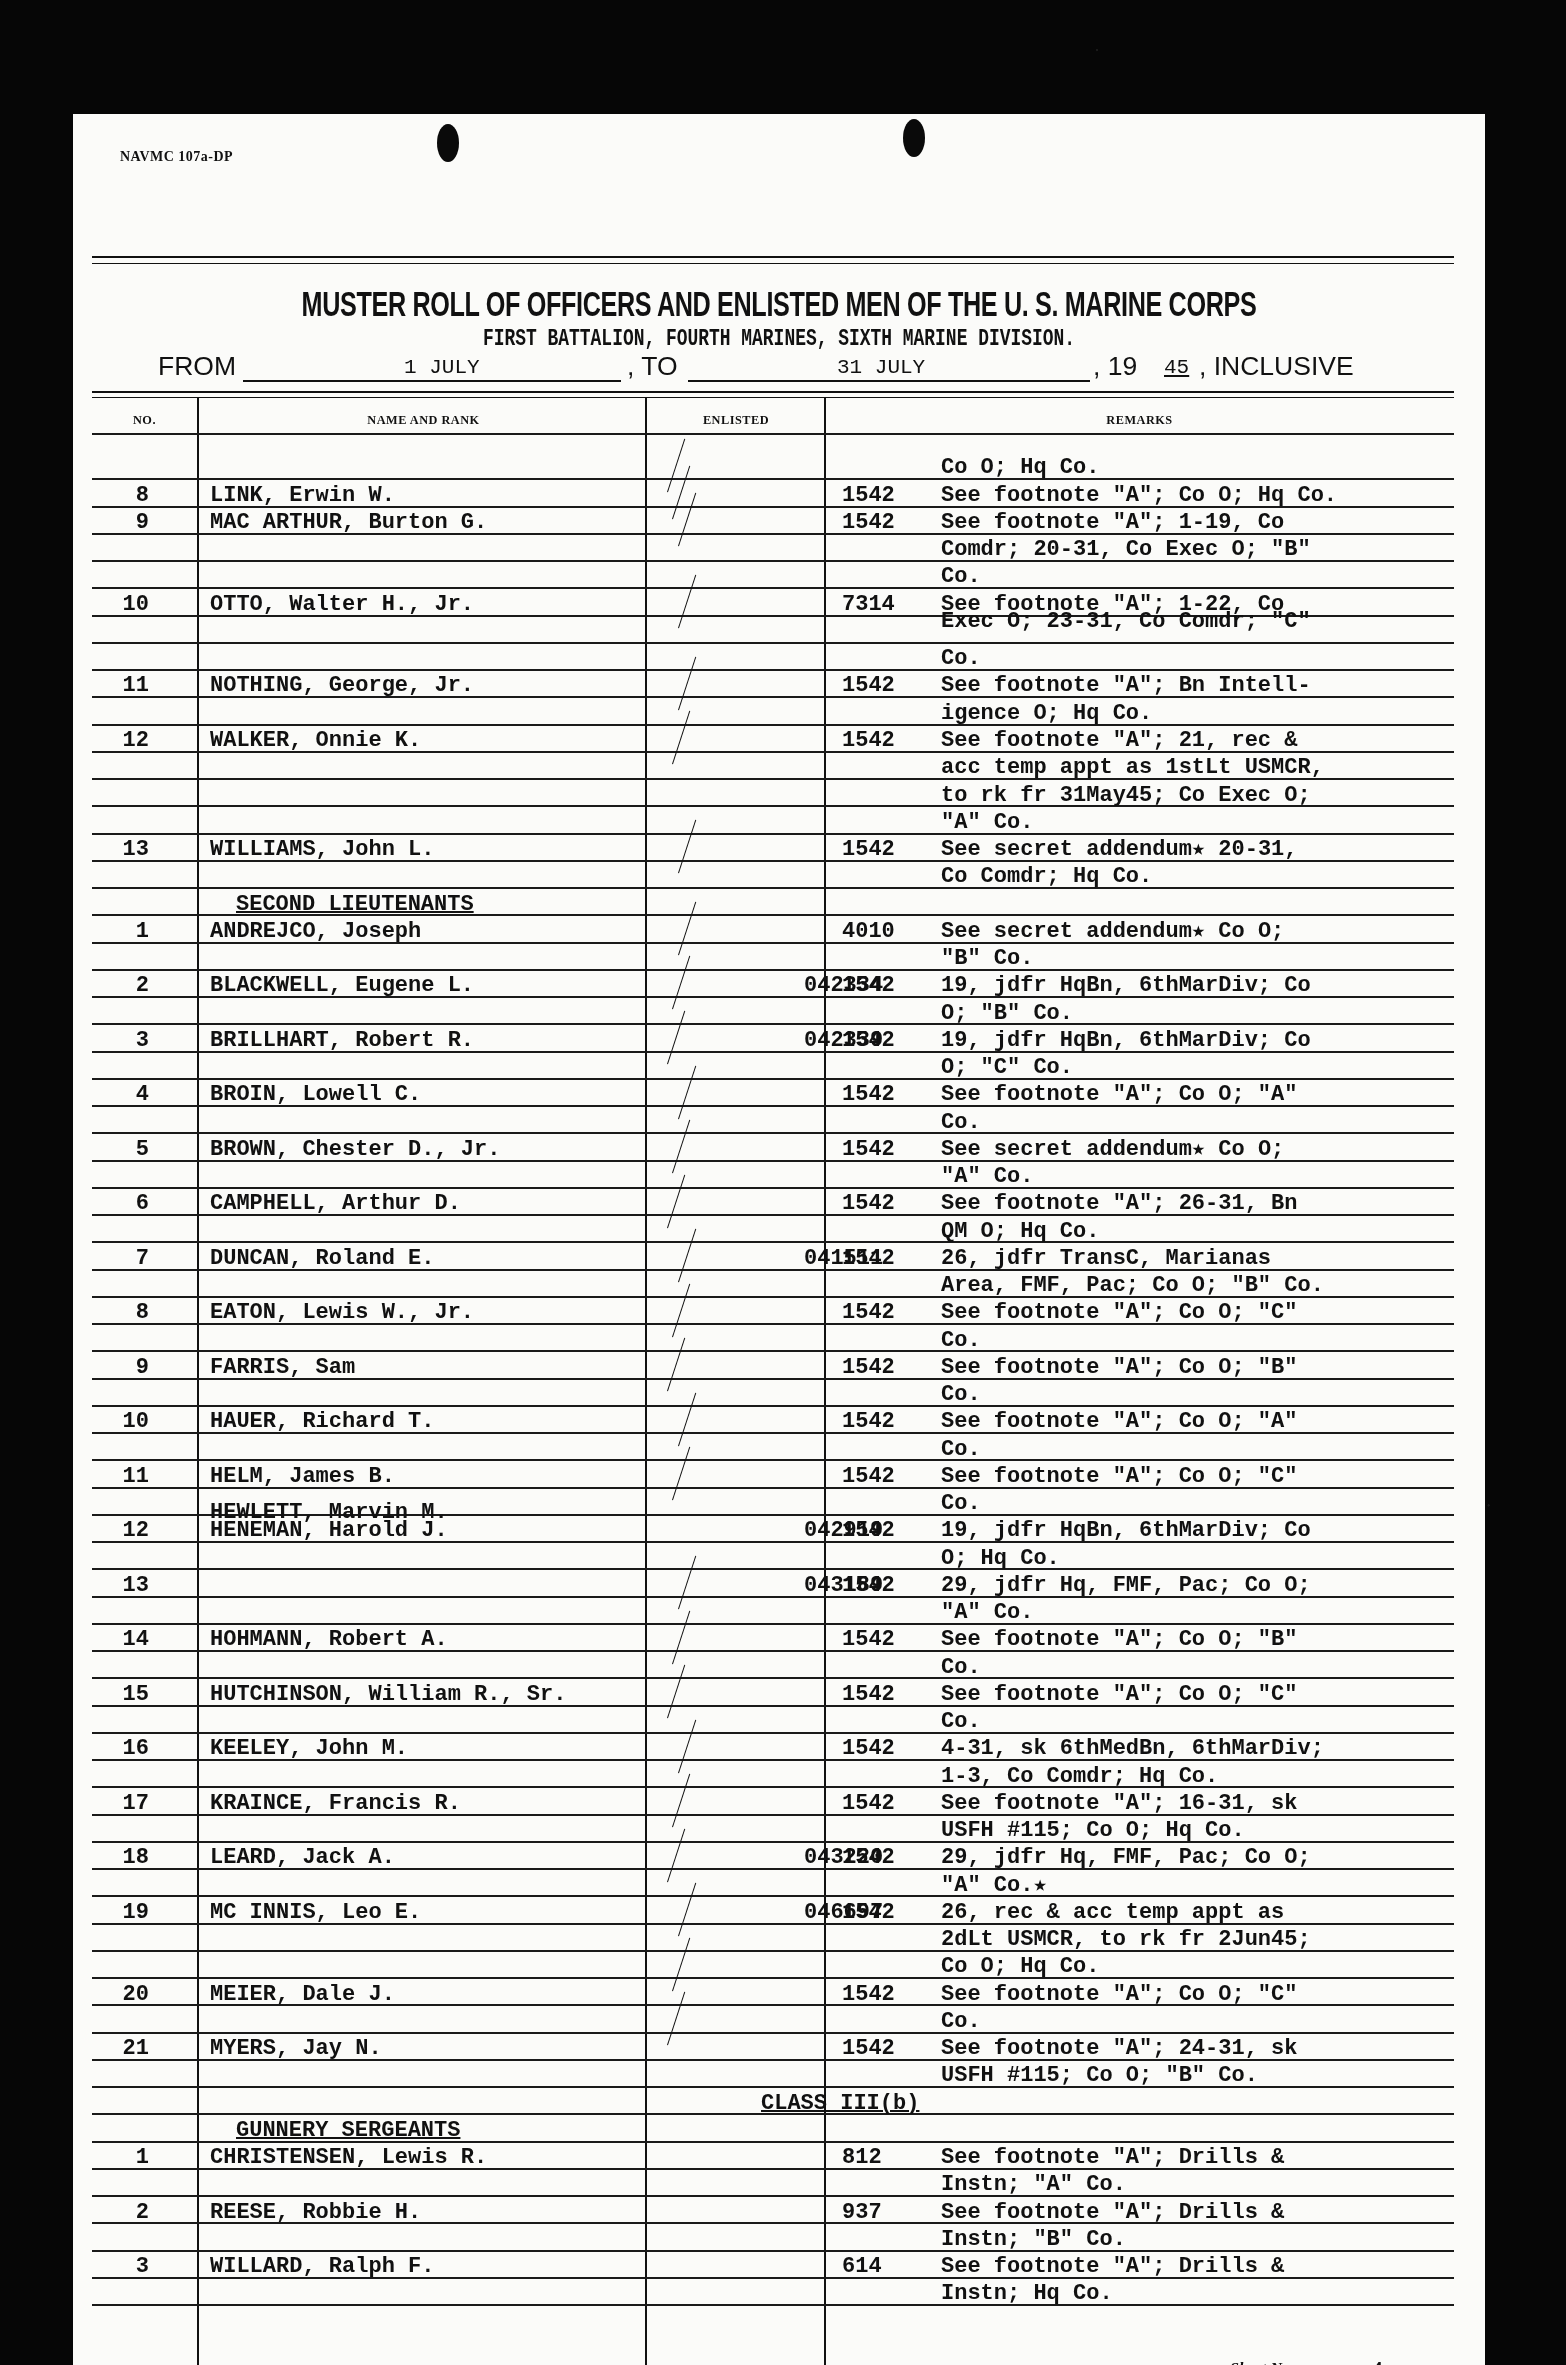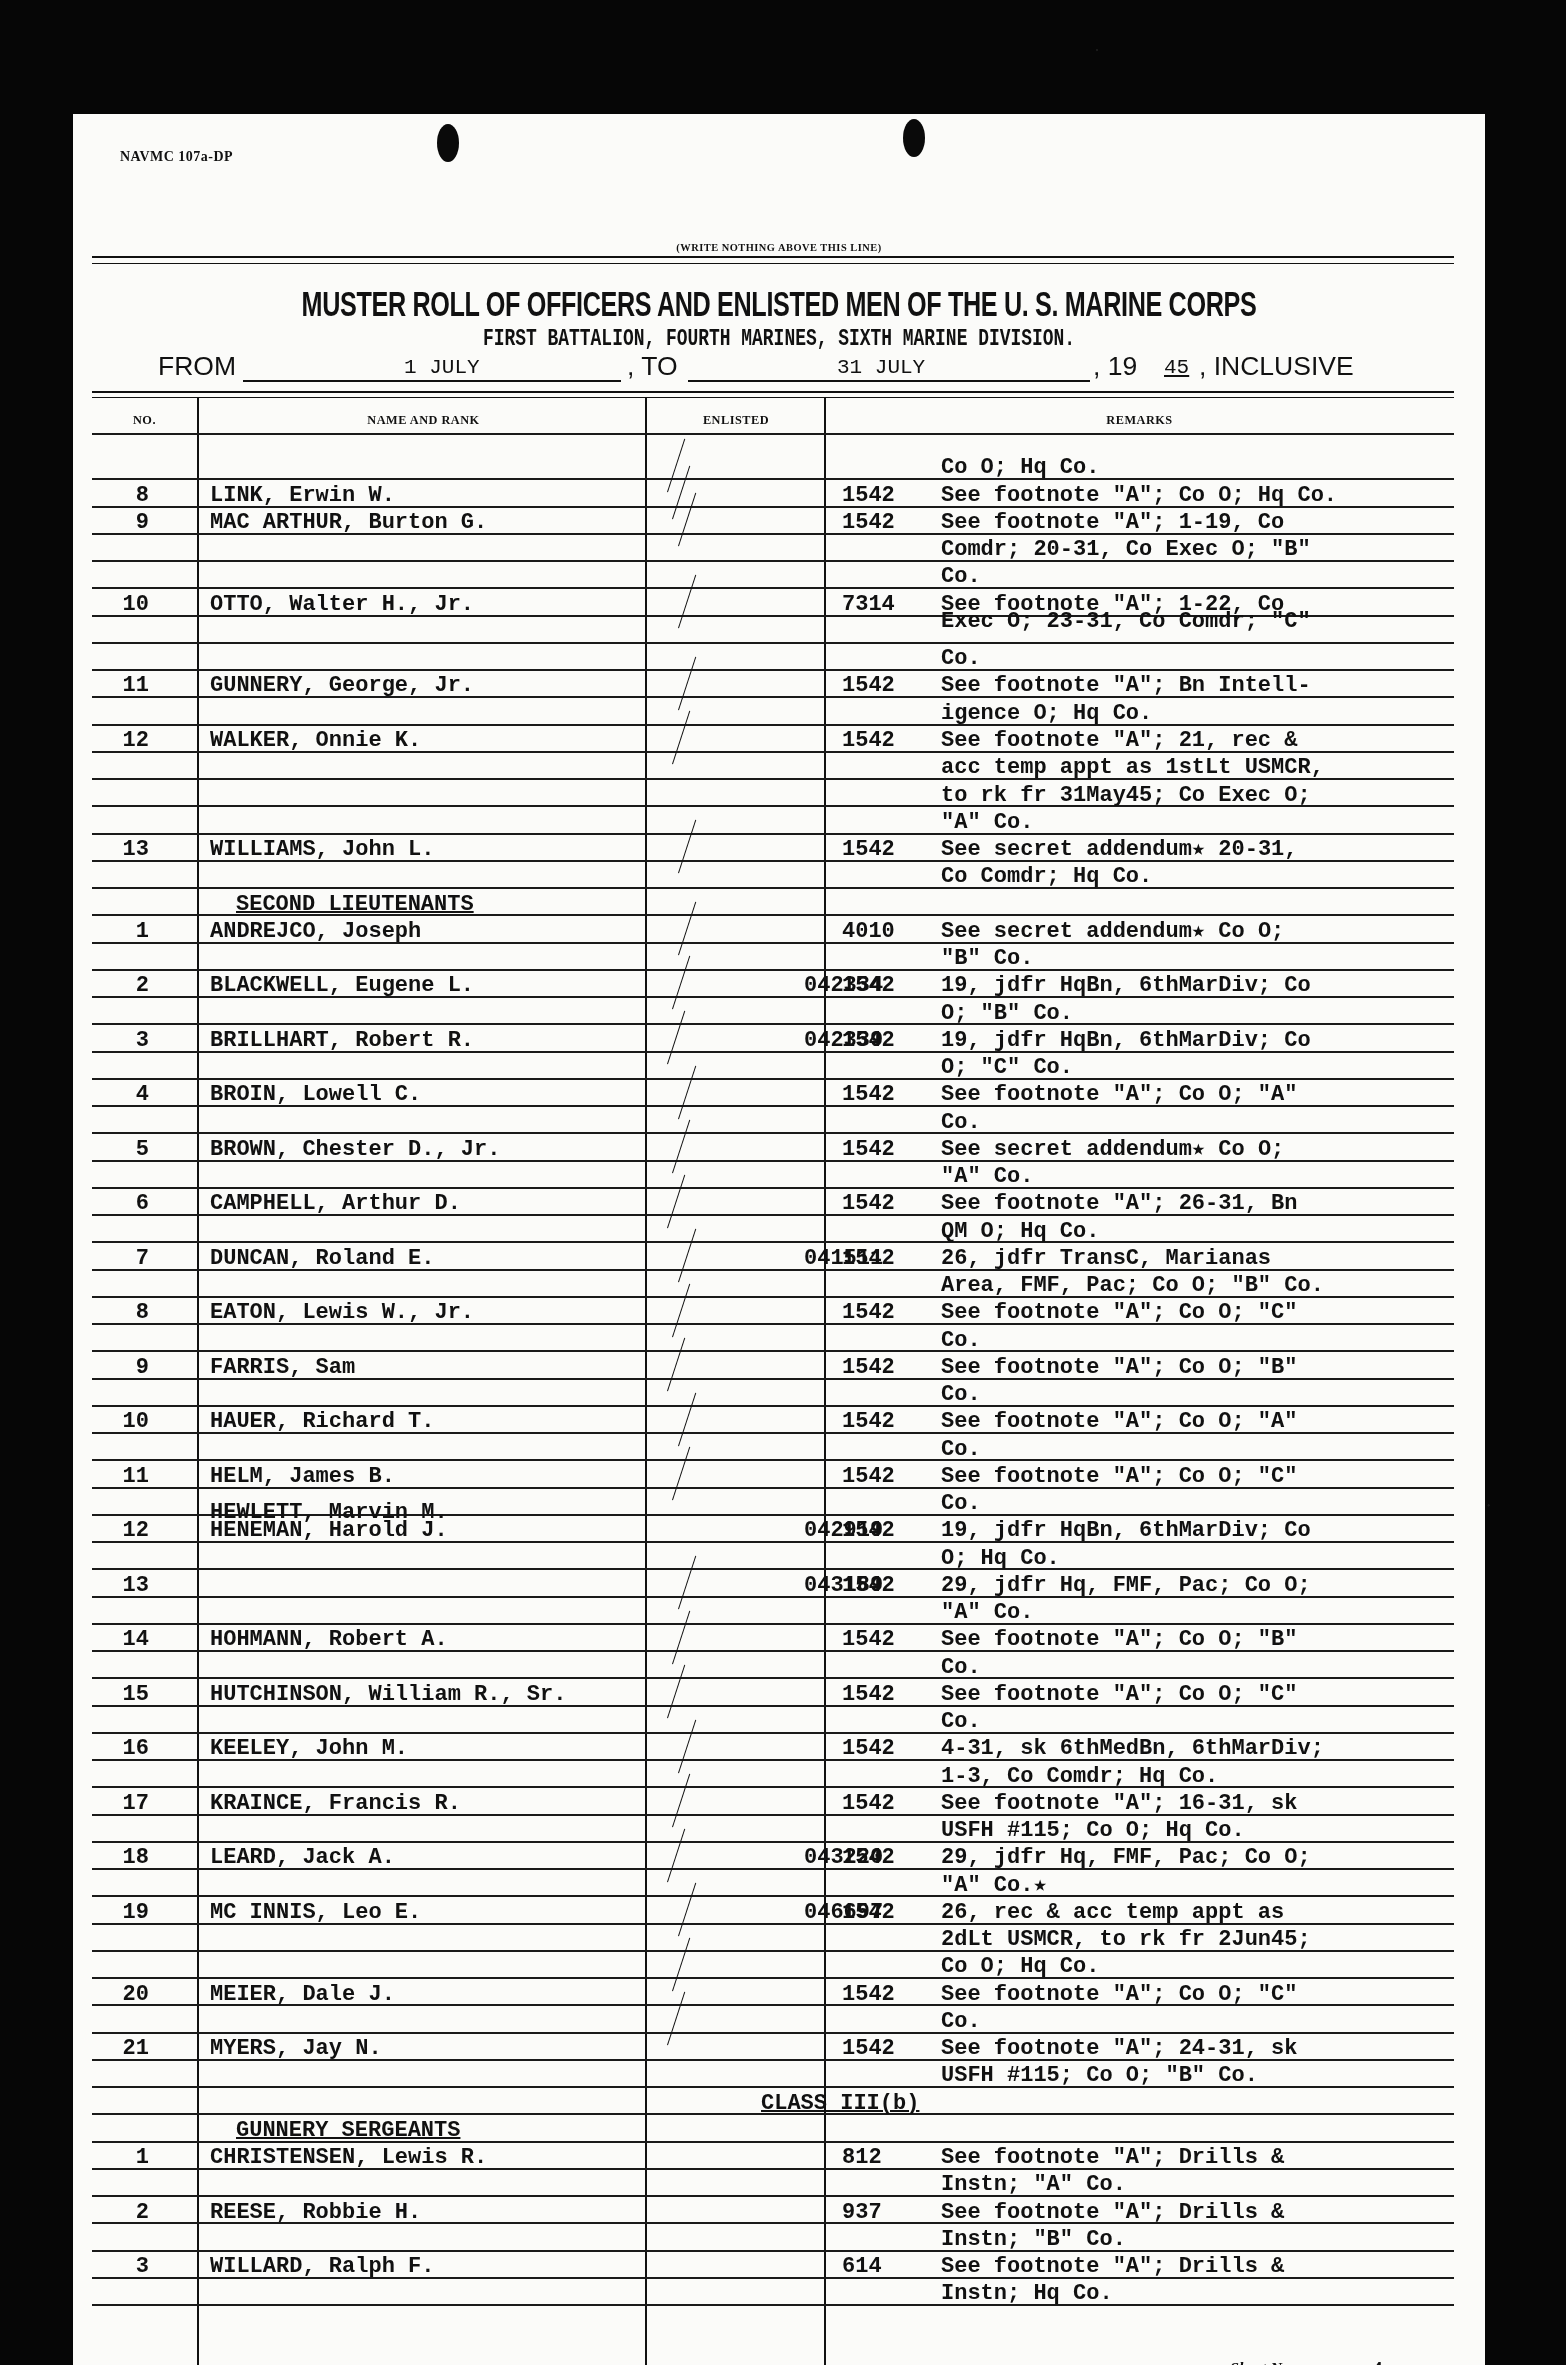--- a/index.html
+++ b/index.html
@@ -39,21 +39,20 @@
 </head>
 <body>
 
 <div class="scan-noise"></div>
 
 <div class="paper">
   <div class="punch" style="left:364px;top:9.5px;"></div>
   <div class="punch" style="left:830px;top:4.7px;"></div>
 
   <div class="form-id">NAVMC 107a-DP</div>
-  <div class="write-nothing">(WRITE NOTHING ABOVE THIS LINE)</div>
 
   <div class="rule" style="top:142px;height:2.4px;"></div>
   <div class="rule" style="top:149px;height:1.4px;"></div>
 
   <div class="title">MUSTER ROLL OF OFFICERS AND ENLISTED MEN OF THE U. S. MARINE CORPS</div>
   <div class="unit">FIRST BATTALION, FOURTH MARINES, SIXTH MARINE DIVISION.</div>
 
   <div class="period">
     <span style="left:85px;">FROM</span>
     <div class="uline" style="left:170px;width:378px;"></div>
@@ -105,21 +104,21 @@
       <div class="cell name" style="top: 480px;">OTTO, Walter H., Jr.</div>
       <div class="cell code" style="top: 480px;">7314</div>
       <div class="cell rem" style="top: 480px;">See footnote "A"; 1-22, Co</div>
       <div class="check" style="left: 605px; top: 458px; height: 56px; transform: rotate(18deg);"></div>
       <div class="row-line" style="top: 528px;"></div>
       <div class="cell rem" style="top: 497px;">Exec O; 23-31, Co Comdr; "C"</div>
       <div class="row-line" style="top: 555px;"></div>
       <div class="cell rem" style="top: 534px;">Co.</div>
       <div class="row-line" style="top: 582px;"></div>
       <div class="cell no" style="top: 561px;">11</div>
-      <div class="cell name" style="top: 561px;">GUNNERY, George, Jr.</div>
+      <div class="cell name" style="top: 561px;">NOTHING, George, Jr.</div>
       <div class="cell code" style="top: 561px;">1542</div>
       <div class="cell rem" style="top: 561px;">See footnote "A"; Bn Intell-</div>
       <div class="check" style="left: 605px; top: 540px; height: 56px; transform: rotate(18deg);"></div>
       <div class="row-line" style="top: 610px;"></div>
       <div class="cell rem" style="top: 589px;">igence O; Hq Co.</div>
       <div class="row-line" style="top: 637px;"></div>
       <div class="cell no" style="top: 616px;">12</div>
       <div class="cell name" style="top: 616px;">WALKER, Onnie K.</div>
       <div class="cell code" style="top: 616px;">1542</div>
       <div class="cell rem" style="top: 616px;">See footnote "A"; 21, rec &amp;</div>

